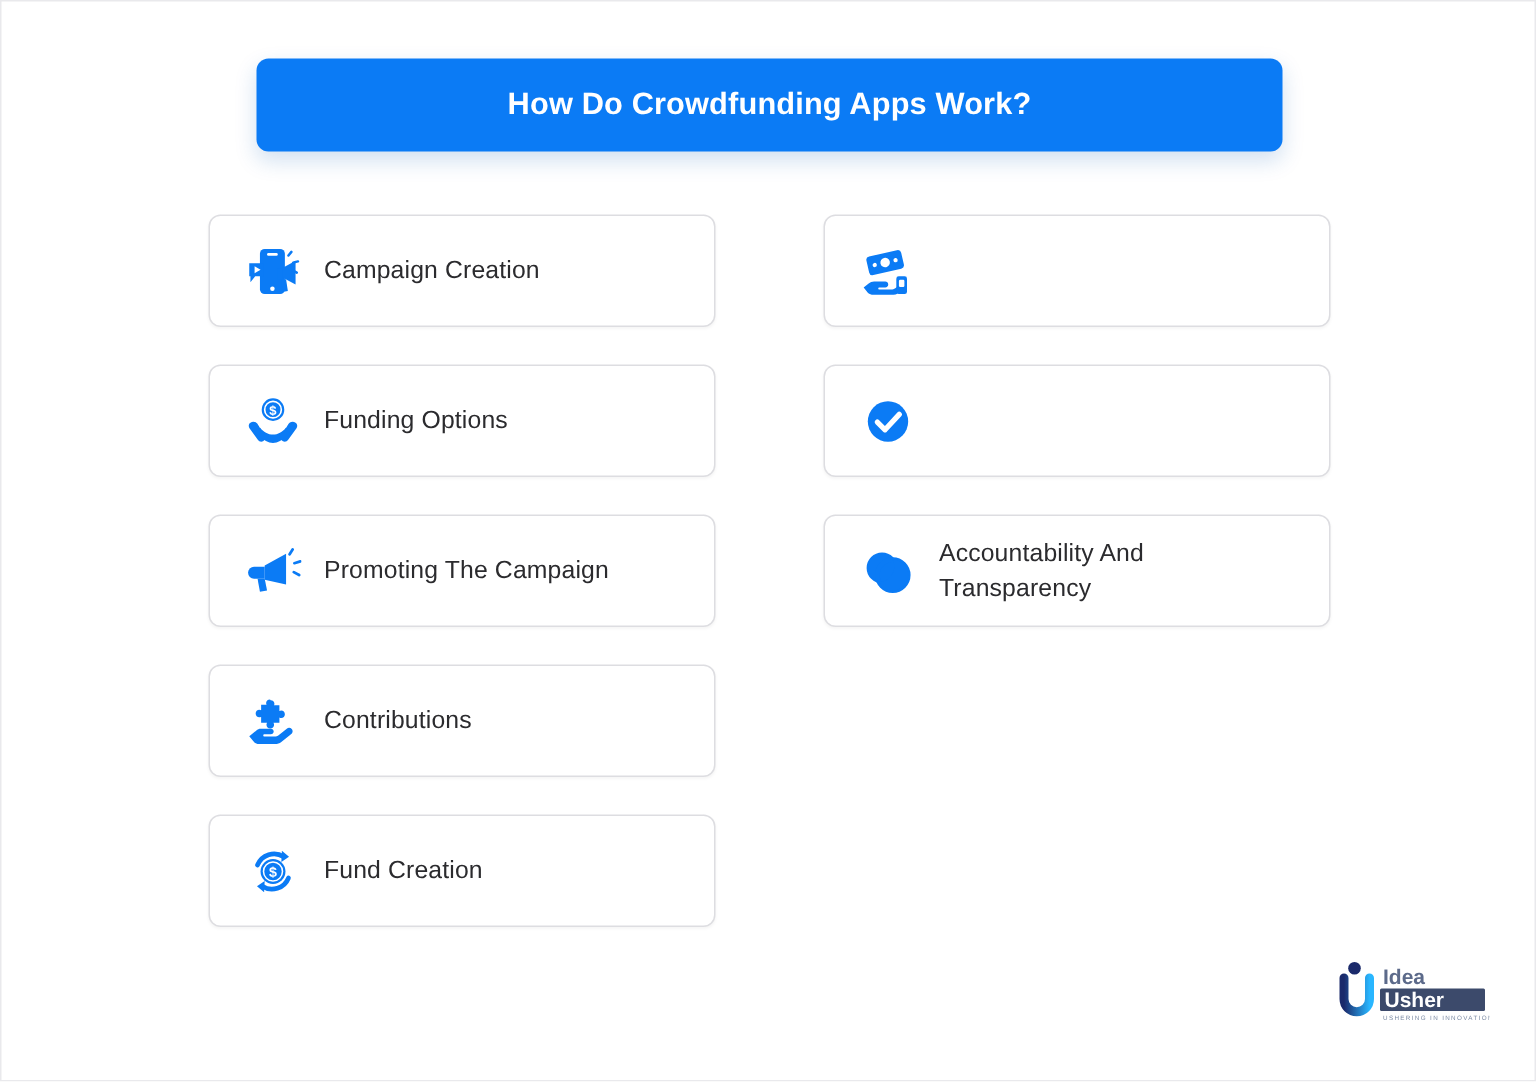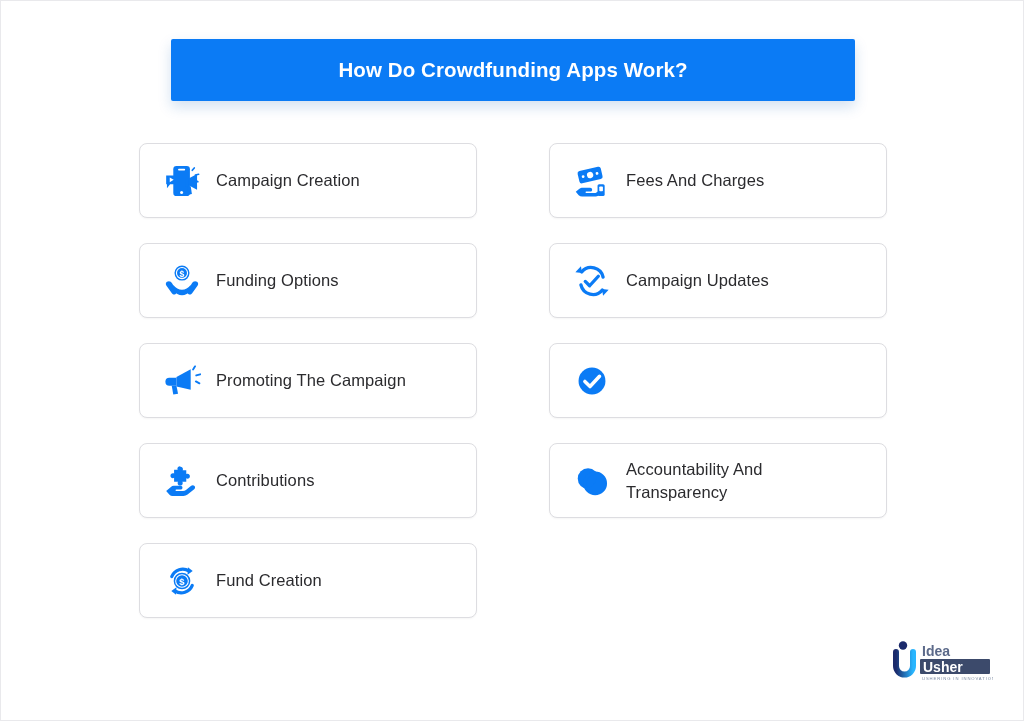--- a/index.html
+++ b/index.html
@@ -23,21 +23,21 @@
   }
 
   
   .header-band {
     position: absolute;
     left: 170px;
     top: 38px;
     width: 684px;
     height: 62px;
     background: #0b7bf5;
-    border-radius: 2px;
+    border-radius: 8px;
     box-shadow: 0 6px 14px rgba(12, 90, 180, 0.18);
     display: flex;
     align-items: center;
     justify-content: center;
   }
   .header-title {
     color: #ffffff;
     font-size: 20.5px;
     font-weight: bold;
     letter-spacing: 0.1px;
@@ -197,35 +197,22 @@
               <circle cx="22" cy="16" r="4" fill="#ffffff"></circle>
               <circle cx="13" cy="16" r="1.8" fill="#ffffff"></circle>
               <circle cx="31" cy="16" r="1.8" fill="#ffffff"></circle>
             </g>
             <path d="M4 36.5c1.8-2.4 4.4-3.6 7.4-3.6h9.2c1.4 0 2.5 1 2.5 2.4s-1.1 2.4-2.5 2.4h-5.2" fill="none" stroke="#0b7bf5" stroke-width="0"></path>
             <path d="M3.5 37.5l4.2-3.4c1.3-1.1 2.9-1.7 4.6-1.7h9.4c1.4 0 2.5 1.1 2.5 2.5s-1.1 2.5-2.5 2.5h-5c-.5 0-.9.4-.9.9s.4.9.9.9h10c1.2 0 2.4-.4 3.4-1.1l1.8-1.3v5.9c-1 .5-2.1.8-3.3.8H11.5c-1.6 0-3.1-.5-4.3-1.5z" fill="#0b7bf5"></path>
             <rect x="31" y="28" width="9" height="15" rx="2" fill="#0b7bf5"></rect>
             <rect x="33.2" y="31" width="4.6" height="6" rx="1" fill="#ffffff"></rect>
           </svg>
         </span>
-        <span class="card-label">Fees And Charges</span>
-      </div>
-
-      <div class="card">
-        <span class="card-icon">
-          <svg width="38" height="38" viewBox="0 0 48 48">
-            <path d="M38 19a15.5 15.5 0 0 0-27-6.5" stroke="#0b7bf5" stroke-width="4.2" fill="none" stroke-linecap="round"></path>
-            <path d="M10 5.5l1.5 8.5-8.5-1z" fill="#0b7bf5"></path>
-            <path d="M10 29a15.5 15.5 0 0 0 27 6.5" stroke="#0b7bf5" stroke-width="4.2" fill="none" stroke-linecap="round"></path>
-            <path d="M38 42.5l-1.5-8.5 8.5 1z" fill="#0b7bf5"></path>
-            <path d="M15.5 24.5l5.5 5.5 11-12" stroke="#0b7bf5" stroke-width="4.2" fill="none" stroke-linecap="round" stroke-linejoin="round"></path>
-          </svg>
-        </span>
-        <span class="card-label">Campaign Updates</span>
-      </div>
+      </div>
+
 
       <div class="card">
         <span class="card-icon">
           <svg width="38" height="38" viewBox="0 0 48 48">
             <circle cx="24" cy="24" r="17" fill="#0b7bf5"></circle>
             <path d="M15 24.5l6.5 6.5L33.5 18" stroke="#ffffff" stroke-width="4.4" fill="none" stroke-linecap="round" stroke-linejoin="round"></path>
           </svg>
         </span>
       </div>
 

